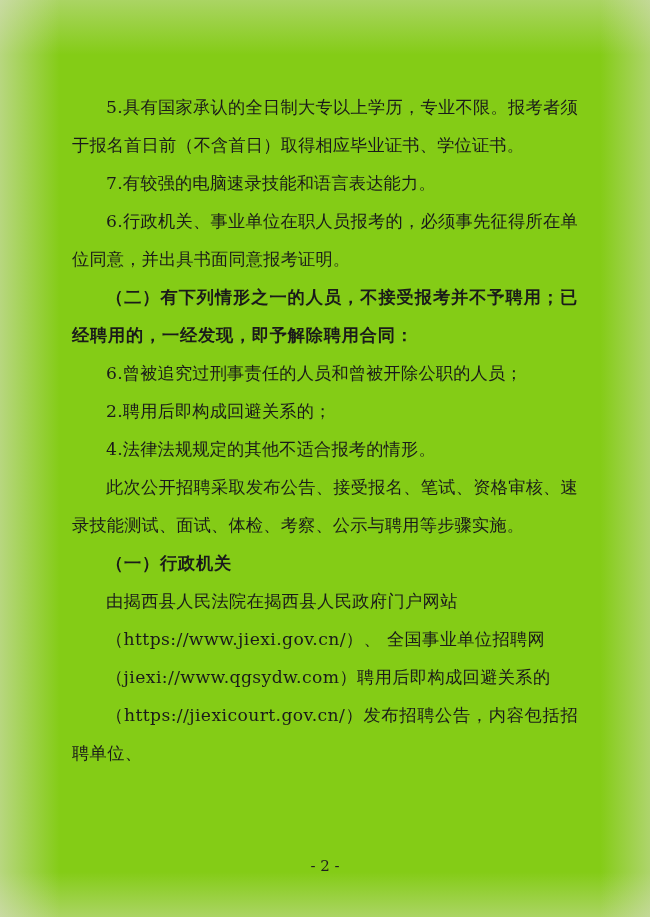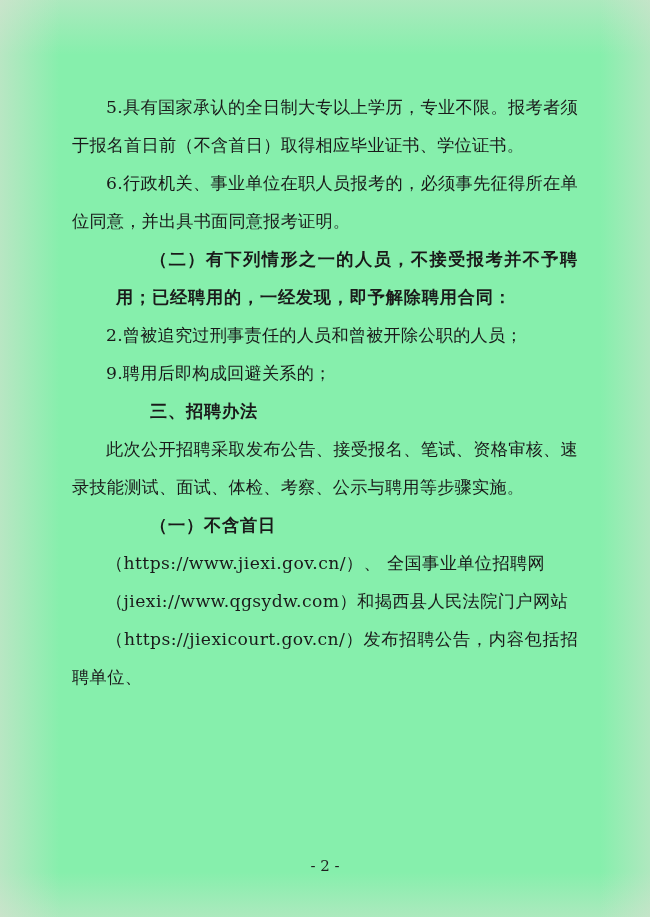--- a/index.html
+++ b/index.html
@@ -10,21 +10,21 @@
     width: 650px;
     height: 917px;
     background: #ffffff;
     font-family: "DejaVu Serif", "Liberation Serif", serif;
     overflow: hidden;
   }
   .page {
     position: relative;
     width: 650px;
     height: 917px;
-    background: #86efac;
+    background: #84cc16;
     box-sizing: border-box;
   }
   
   .page::before {
     content: "";
     position: absolute;
     inset: 0;
     background:
       linear-gradient(to right, rgba(226,223,214,0.55) 0px, rgba(255,255,255,0) 60px),
       linear-gradient(to left, rgba(226,223,214,0.45) 0px, rgba(255,255,255,0) 50px),
@@ -47,21 +47,20 @@
     text-justify: inter-ideograph;
     margin: 0 0 0 0;
     white-space: normal;
   }
   .indent {
     text-indent: 34px;
   }
   .bold {
     font-weight: 700;
     letter-spacing: 0.6px;
-    margin-left: 44px;
   }
   .heading {
     font-weight: 700;
     letter-spacing: 0.8px;
     text-indent: 34px;
   }
   .url-line {
     text-indent: 34px;
     letter-spacing: 0.4px;
   }
@@ -76,28 +75,30 @@
     font-family: "DejaVu Serif", "Liberation Serif", serif;
   }
 </style>
 </head>
 <body>
 
 <div class="page">
   <div class="doc-body">
 
     <p class="para indent">5.具有国家承认的全日制大专以上学历，专业不限。报考者须于报名首日前（不含首日）取得相应毕业证书、学位证书。</p>
+    <p class="para indent">7.有较强的电脑速录技能和语言表达能力。</p>
     <p class="para indent">6.行政机关、事业单位在职人员报考的，必须事先征得所在单位同意，并出具书面同意报考证明。</p>
     <p class="para bold heading">（二）有下列情形之一的人员，不接受报考并不予聘用；已经聘用的，一经发现，即予解除聘用合同：</p>
-    <p class="para indent">2.曾被追究过刑事责任的人员和曾被开除公职的人员；</p>
-    <p class="para indent">9.聘用后即构成回避关系的；</p>
-    <p class="para bold heading">三、招聘办法</p>
+    <p class="para indent">6.曾被追究过刑事责任的人员和曾被开除公职的人员；</p>
+    <p class="para indent">2.聘用后即构成回避关系的；</p>
+    <p class="para indent">4.法律法规规定的其他不适合报考的情形。</p>
     <p class="para indent">此次公开招聘采取发布公告、接受报名、笔试、资格审核、速录技能测试、面试、体检、考察、公示与聘用等步骤实施。</p>
-    <p class="para bold heading">（一）不含首日</p>
+    <p class="para bold heading">（一）行政机关</p>
 
+    <p class="para url-line">由揭西县人民法院在揭西县人民政府门户网站</p>
     <p class="para url-line"><span>（</span><span>https://www.jiexi.gov.cn/</span><span>）、 全国事业单位招聘网</span></p>
-    <p class="para url-line"><span>（</span><span>jiexi://www.qgsydw.com</span><span>）和揭西县人民法院门户网站</span></p>
+    <p class="para url-line"><span>（</span><span>jiexi://www.qgsydw.com</span><span>）聘用后即构成回避关系的</span></p>
     <p class="para url-line"><span>（</span><span>https://jiexicourt.gov.cn/</span><span>）发布招聘公告，内容包括招聘单位、</span></p>
 
   </div>
 
   <div class="page-number">- 2 -</div>
 </div>
 
 </body></html>

